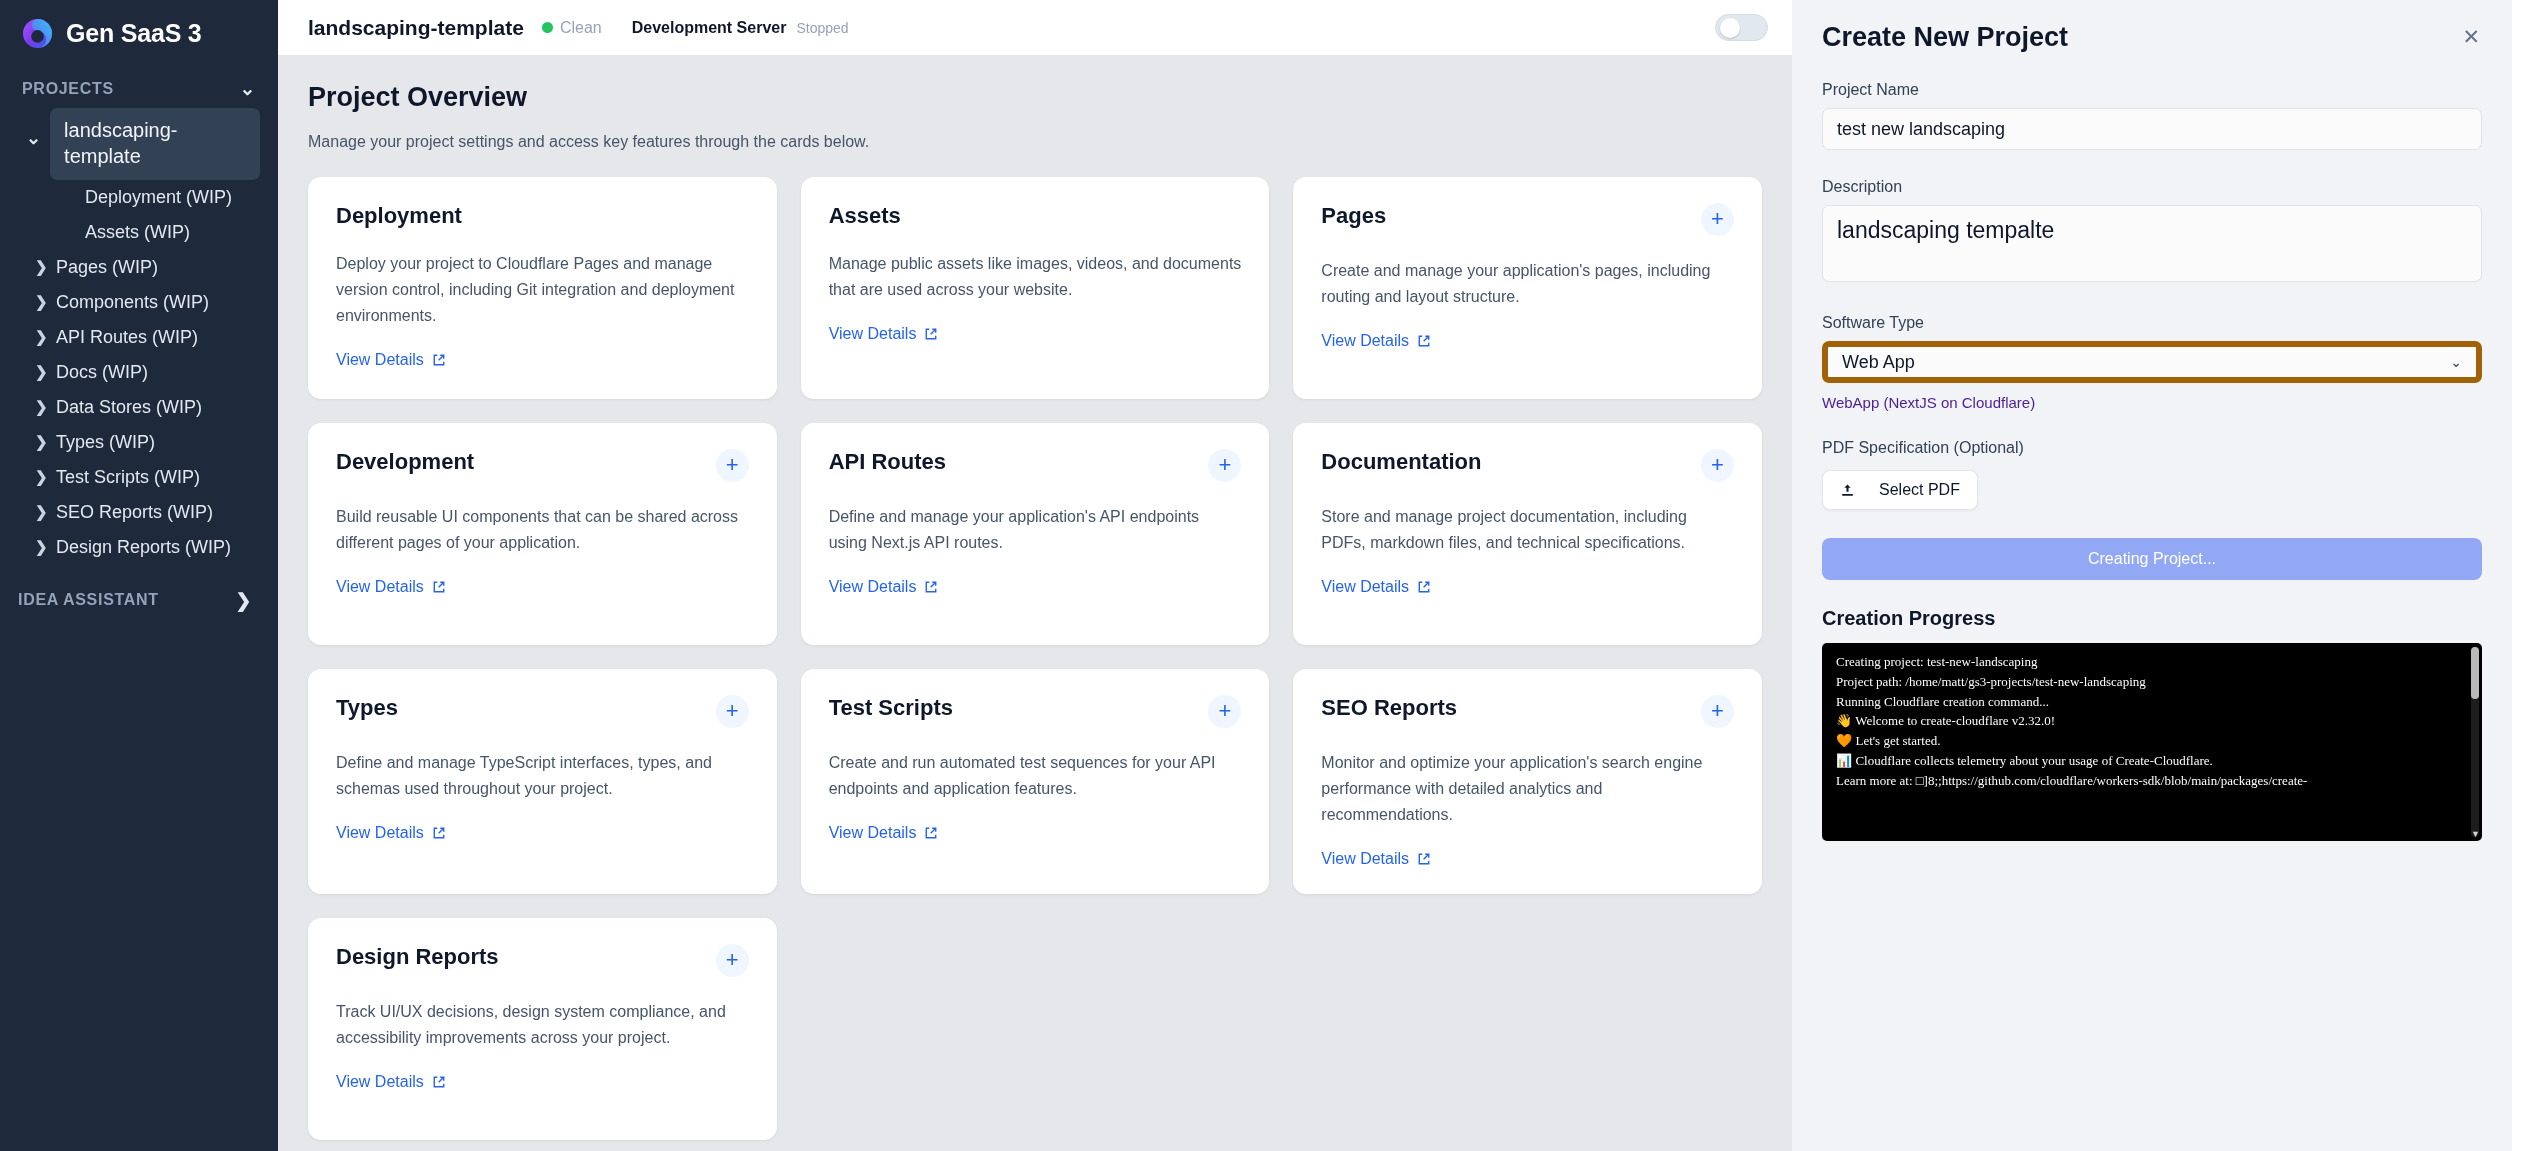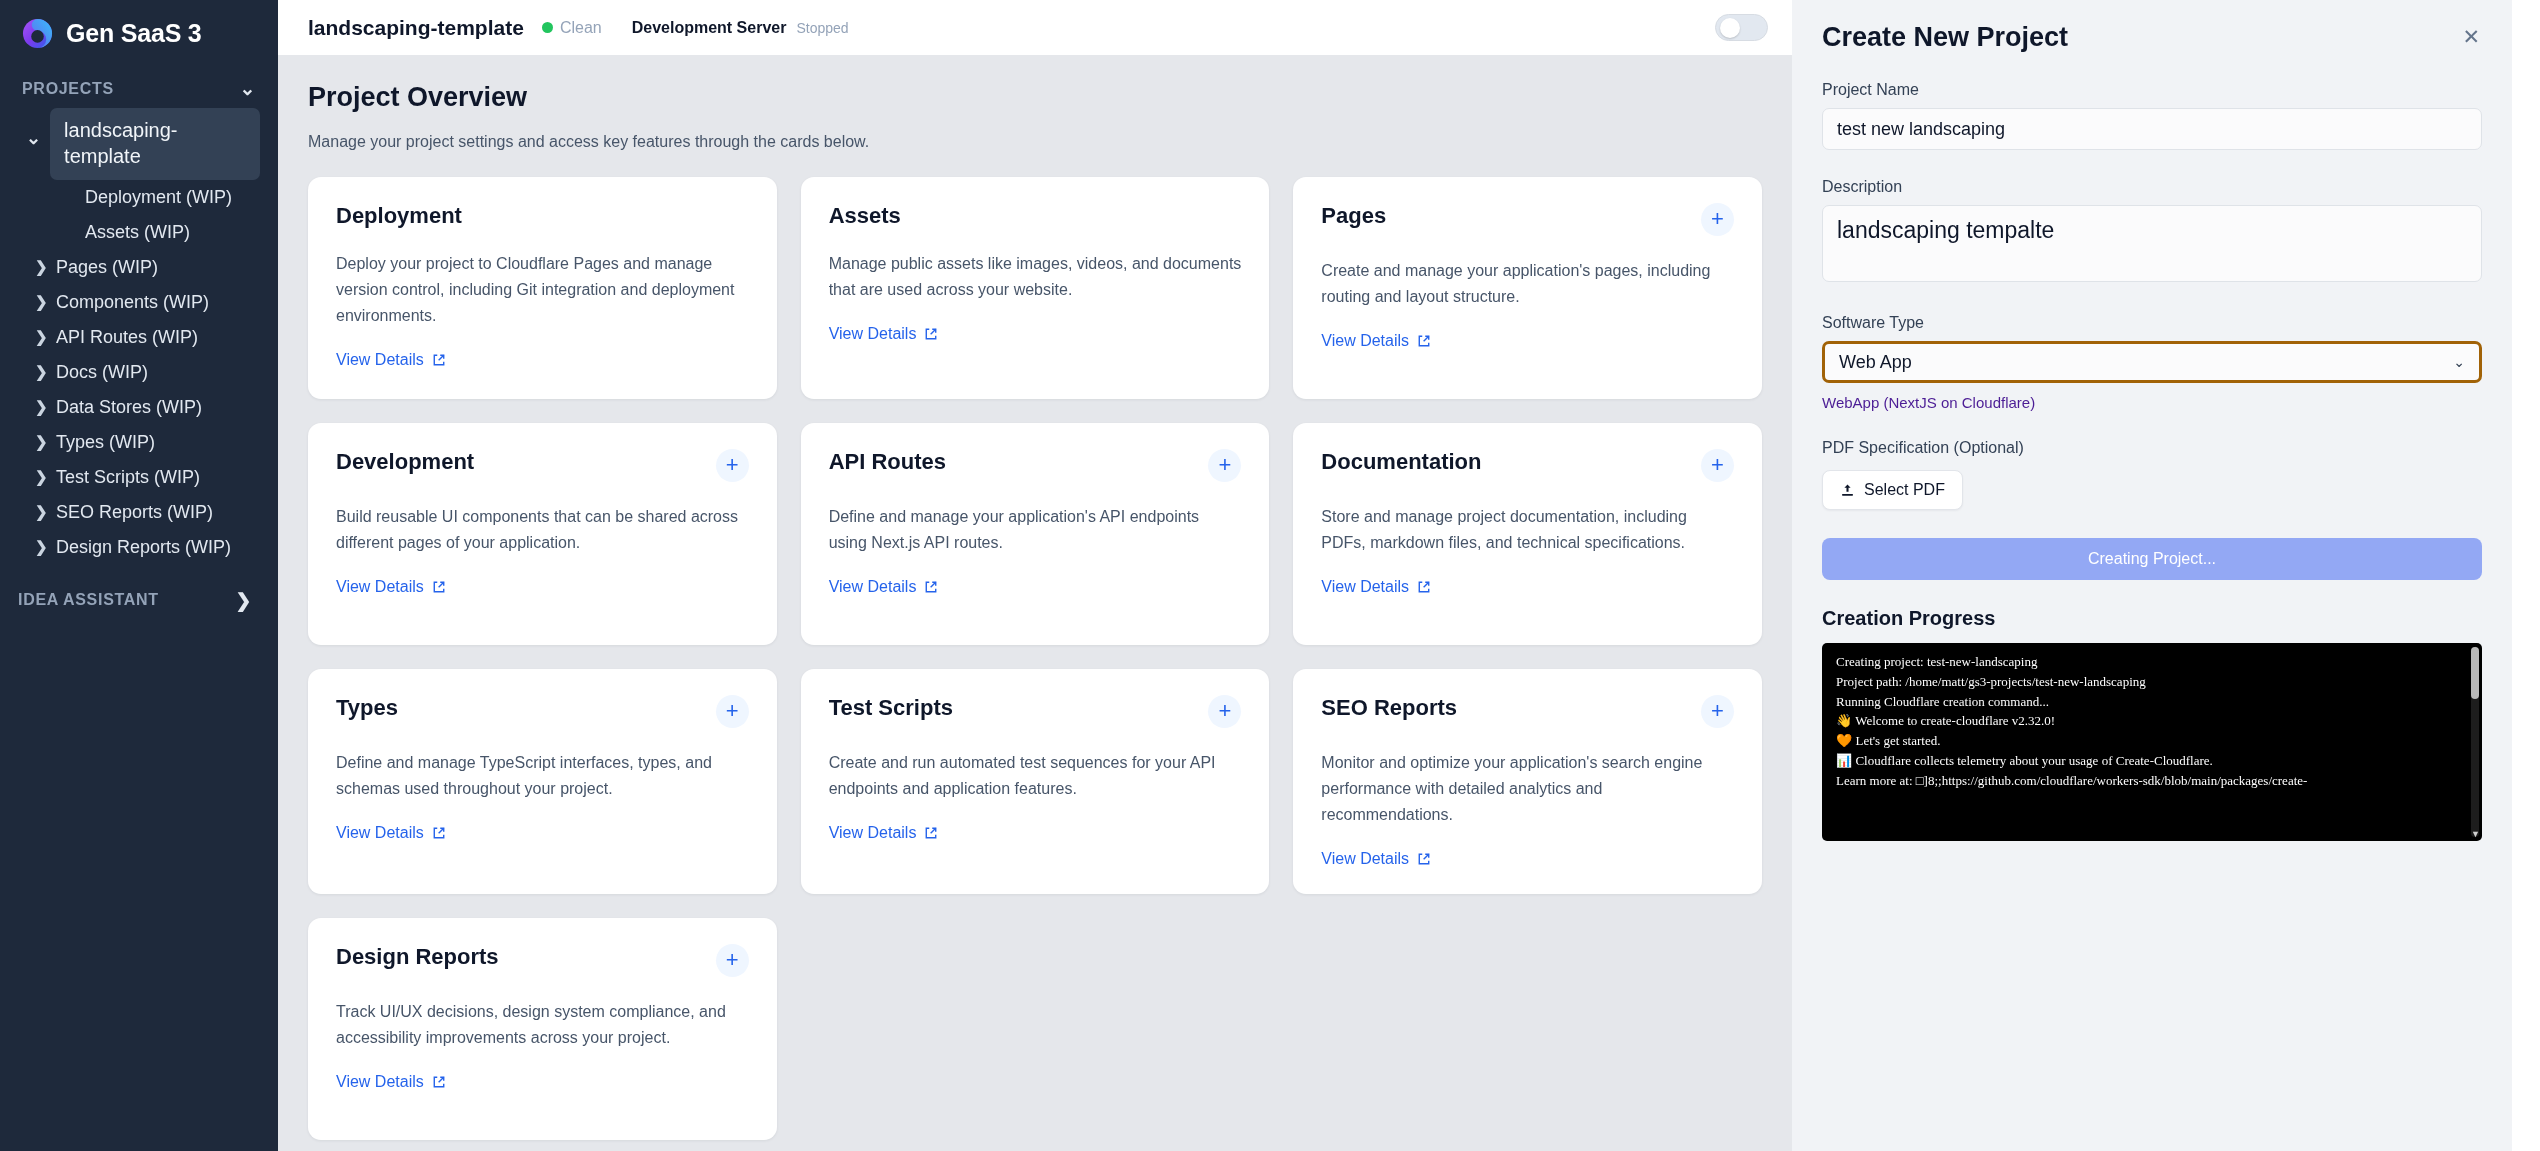--- a/index.html
+++ b/index.html
@@ -134,29 +134,29 @@
     width: 100%; height: 42px; border: 1px solid #dfe3e8; border-radius: 7px;
     background: #fbfbfc; padding: 0 14px; font-size: 18px; color: #0f172a;
     font-family: "Liberation Sans", sans-serif;
   }
   .text-area {
     width: 100%; height: 77px; border: 1px solid #dfe3e8; border-radius: 7px;
     background: #fbfbfc; padding: 11px 14px; font-size: 23px; color: #0f172a;
     font-family: "Liberation Sans", sans-serif; resize: none; overflow:hidden;
   }
   .select-box {
-    width: 100%; height: 42px; border: 3px solid #a16207; border-radius: 7px;
+    width: 100%; height: 42px; border: 6px solid #a16207; border-radius: 7px;
     background: #fbfbfc; padding: 0 14px; font-size: 18px; color: #0f172a;
     display: flex; align-items: center; justify-content: space-between; cursor: pointer;
   }
   .select-caret { font-size: 14px; color: #334155; }
   .hint { font-size: 15px; color: #4c1d95; margin-top: 11px; }
 
   .select-pdf-btn {
-    display: inline-flex; align-items: center; gap: 9px;
+    display: inline-flex; align-items: center; gap: 24px;
     background: #ffffff; border: 1px solid #e2e5ea; border-radius: 8px;
     padding: 10px 17px; font-size: 16px; color: #0f172a; cursor: pointer;
     box-shadow: 0 1px 2px rgba(15,23,42,.05); margin-top: 4px;
   }
   .upload-ico { width: 15px; height: 15px; }
 
   .creating-btn {
     width: 100%; height: 42px; border-radius: 8px; background: #93a8f4;
     color: #ffffff; font-size: 16px; display: flex; align-items: center;
     justify-content: center; margin-top: 28px; cursor: default;

